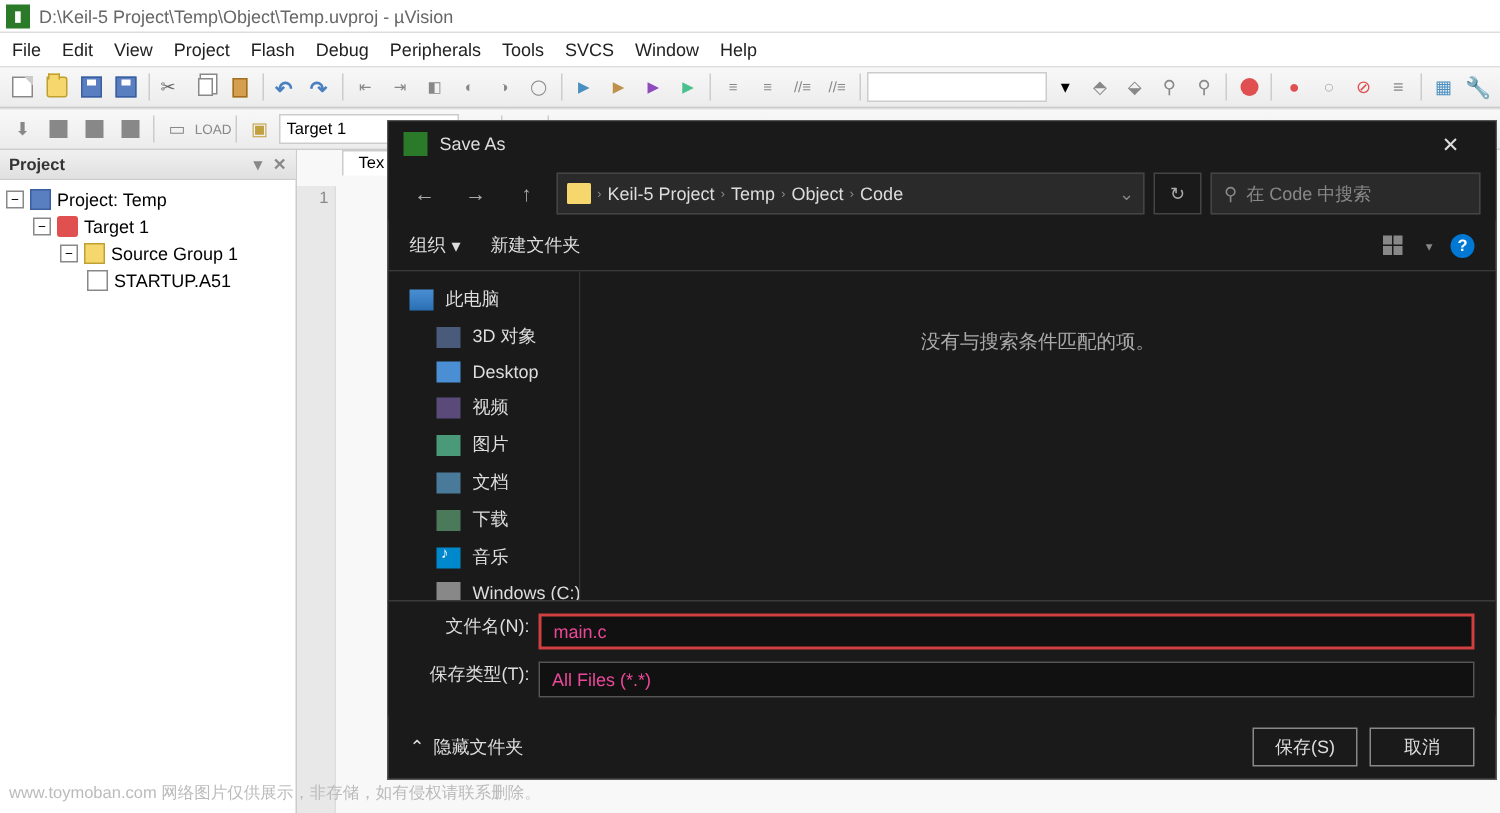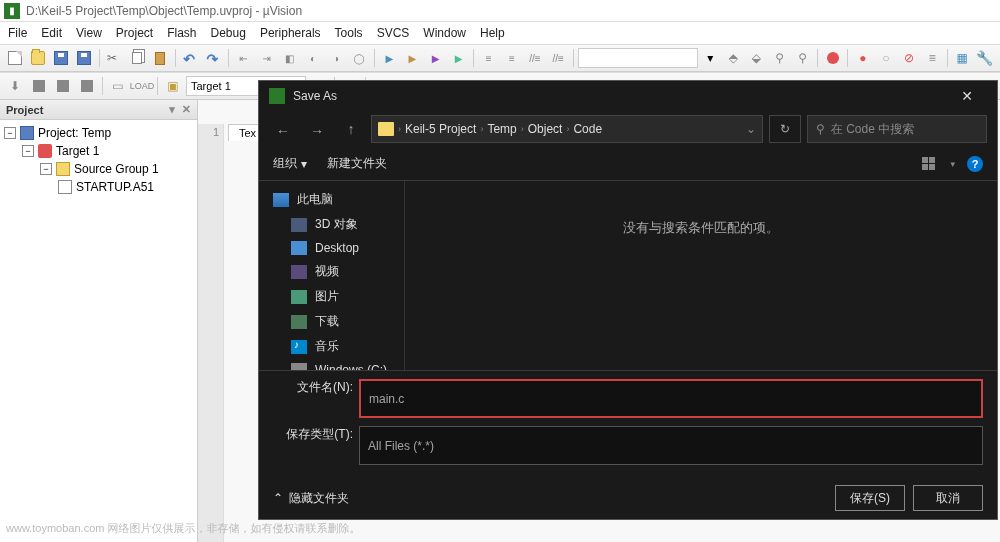--- a/index.html
+++ b/index.html
@@ -50,21 +50,21 @@
     .tree-icon { width: 14px; height: 14px; margin-right: 4px; }
     .ti-proj { background: #5a7fc0; border: 1px solid #3a5f9f; }
     .ti-target { background: #e05050; border-radius: 2px; }
     .ti-folder { background: #f5d76e; border: 1px solid #c0a030; }
     .ti-file { background: #fff; border: 1px solid #888; }
     .indent-1 { padding-left: 18px; }
     .indent-2 { padding-left: 36px; }
     .indent-3 { padding-left: 54px; }
     
     .editor-area { flex: 1; background: #f8f8f8; position: relative; }
-    .editor-tab { position: absolute; top: 0; left: 30px; background: #fff; border: 1px solid #ccc; border-bottom: none; padding: 2px 28px 2px 10px; font-size: 11px; margin-top: 24px; }
+    .editor-tab { position: absolute; top: 0; left: 30px; background: #fff; border: 1px solid #ccc; border-bottom: none; padding: 2px 28px 2px 10px; font-size: 11px; }
     .editor-gutter { position: absolute; top: 24px; left: 0; width: 26px; height: 100%; background: #e8e8e8; border-right: 1px solid #ddd; text-align: right; padding: 2px 4px; color: #888; font-size: 11px; }
     
     
     .save-dialog { position: absolute; top: 80px; left: 258px; width: 740px; height: 440px; background: #1a1a1a; border: 1px solid #555; z-index: 100; display: flex; flex-direction: column; color: #ddd; }
     .dlg-title { height: 30px; background: #1a1a1a; display: flex; align-items: center; padding: 0 10px; }
     .dlg-title-icon { width: 16px; height: 16px; background: #2a7a2a; margin-right: 8px; }
     .dlg-title-text { flex: 1; font-size: 12px; }
     .dlg-close { width: 40px; height: 30px; display: flex; align-items: center; justify-content: center; cursor: pointer; font-size: 14px; }
     
     .dlg-nav { height: 36px; background: #1a1a1a; display: flex; align-items: center; padding: 0 10px; gap: 6px; }
@@ -77,42 +77,42 @@
     .nav-search { width: 180px; height: 28px; background: #2a2a2a; border: 1px solid #444; display: flex; align-items: center; padding: 0 8px; color: #888; gap: 6px; }
     
     .dlg-toolbar { height: 34px; border-bottom: 1px solid #3a3a3a; display: flex; align-items: center; padding: 0 14px; gap: 20px; }
     .dlg-tb-btn { color: #ddd; cursor: pointer; display: flex; align-items: center; gap: 4px; font-size: 12px; }
     .dlg-tb-right { margin-left: auto; display: flex; gap: 12px; align-items: center; }
     .view-icon { width: 16px; height: 14px; display: flex; flex-wrap: wrap; gap: 1px; }
     .view-icon span { width: 6px; height: 6px; background: #888; }
     .help-icon { width: 16px; height: 16px; background: #0078d4; border-radius: 50%; display: flex; align-items: center; justify-content: center; color: #fff; font-size: 11px; font-weight: bold; }
     
     .dlg-body { flex: 1; display: flex; overflow: hidden; }
-    .dlg-sidebar { width: 146px; background: #1a1a1a; padding: 6px 0; border-right: 1px solid #333; overflow: hidden; }
+    .dlg-sidebar { width: 128px; background: #1a1a1a; padding: 6px 0; border-right: 1px solid #333; overflow: hidden; }
     .sb-group { color: #ddd; padding: 4px 10px 4px 14px; font-size: 12px; display: flex; align-items: center; gap: 8px; cursor: pointer; white-space: nowrap; }
     .sb-icon { width: 16px; height: 14px; flex-shrink: 0; }
     .sbi-pc { background: linear-gradient(#4a8fd4, #2a6fb4); }
     .sbi-3d { background: #4a5a7a; }
     .sbi-desktop { background: #4a8fd4; }
     .sbi-video { background: #5a4a7a; }
     .sbi-image { background: #4a9a7a; }
     .sbi-doc { background: #4a7a9a; }
     .sbi-download { background: #4a7a5a; }
     .sbi-music { background: #0088cc; position: relative; }
     .sbi-music::after { content: "♪"; position: absolute; color: #fff; font-size: 10px; left: 3px; top: -1px; }
     .sbi-drive { background: #888; }
     .sb-indent { padding-left: 32px; }
     
     .dlg-content { flex: 1; background: #1a1a1a; display: flex; align-items: flex-start; justify-content: center; padding-top: 38px; color: #aaa; font-size: 13px; position: relative; }
     .annotation { position: absolute; left: 10px; top: 158px; color: #d04040; font-size: 12px; line-height: 1.6; }
     
     .dlg-fields { padding: 8px 14px 4px 14px; border-top: 1px solid #3a3a3a; background: #1a1a1a; }
     .field-row { display: flex; align-items: flex-start; margin-bottom: 8px; gap: 6px; }
     .field-label { width: 80px; text-align: right; color: #ddd; font-size: 12px; }
-    .field-input { flex: 1; height: 39px; background: #111; border: 2px solid #d04040; color: #a3a3a3; padding: 0 8px; font-size: 12px; }
+    .field-input { flex: 1; height: 24px; background: #111; border: 2px solid #d04040; color: #ec4899; padding: 0 8px; font-size: 12px; }
     .field-input.no-highlight { border: 1px solid #555; }
     
     .dlg-footer { height: 42px; display: flex; align-items: center; padding: 0 14px; gap: 12px; }
     .hide-folders { color: #ddd; cursor: pointer; display: flex; align-items: center; gap: 6px; font-size: 12px; }
     .footer-btns { margin-left: auto; display: flex; gap: 8px; padding-left: 40px; }
     .dlg-btn { min-width: 70px; height: 26px; background: #1a1a1a; border: 1px solid #888; color: #ddd; cursor: pointer; font-size: 12px; padding: 0 12px; }
     
     .watermark-left { position: absolute; bottom: 6px; left: 6px; color: #bbb; font-size: 11px; }
     .watermark-right { position: absolute; bottom: 22px; right: 6px; color: #999; font-size: 11px; }
   </style>
@@ -399,20 +399,24 @@
       </div>
       <div class="sb-group sb-indent">
         <span class="sb-icon sbi-video"></span>
         <span>视频</span>
       </div>
       <div class="sb-group sb-indent">
         <span class="sb-icon sbi-image"></span>
         <span>图片</span>
       </div>
       <div class="sb-group sb-indent">
+        <span class="sb-icon sbi-doc"></span>
+        <span>文档</span>
+      </div>
+      <div class="sb-group sb-indent">
         <span class="sb-icon sbi-download"></span>
         <span>下载</span>
       </div>
       <div class="sb-group sb-indent">
         <span class="sb-icon sbi-music"></span>
         <span>音乐</span>
       </div>
       <div class="sb-group sb-indent">
         <span class="sb-icon sbi-drive"></span>
         <span>Windows (C:)</span>

